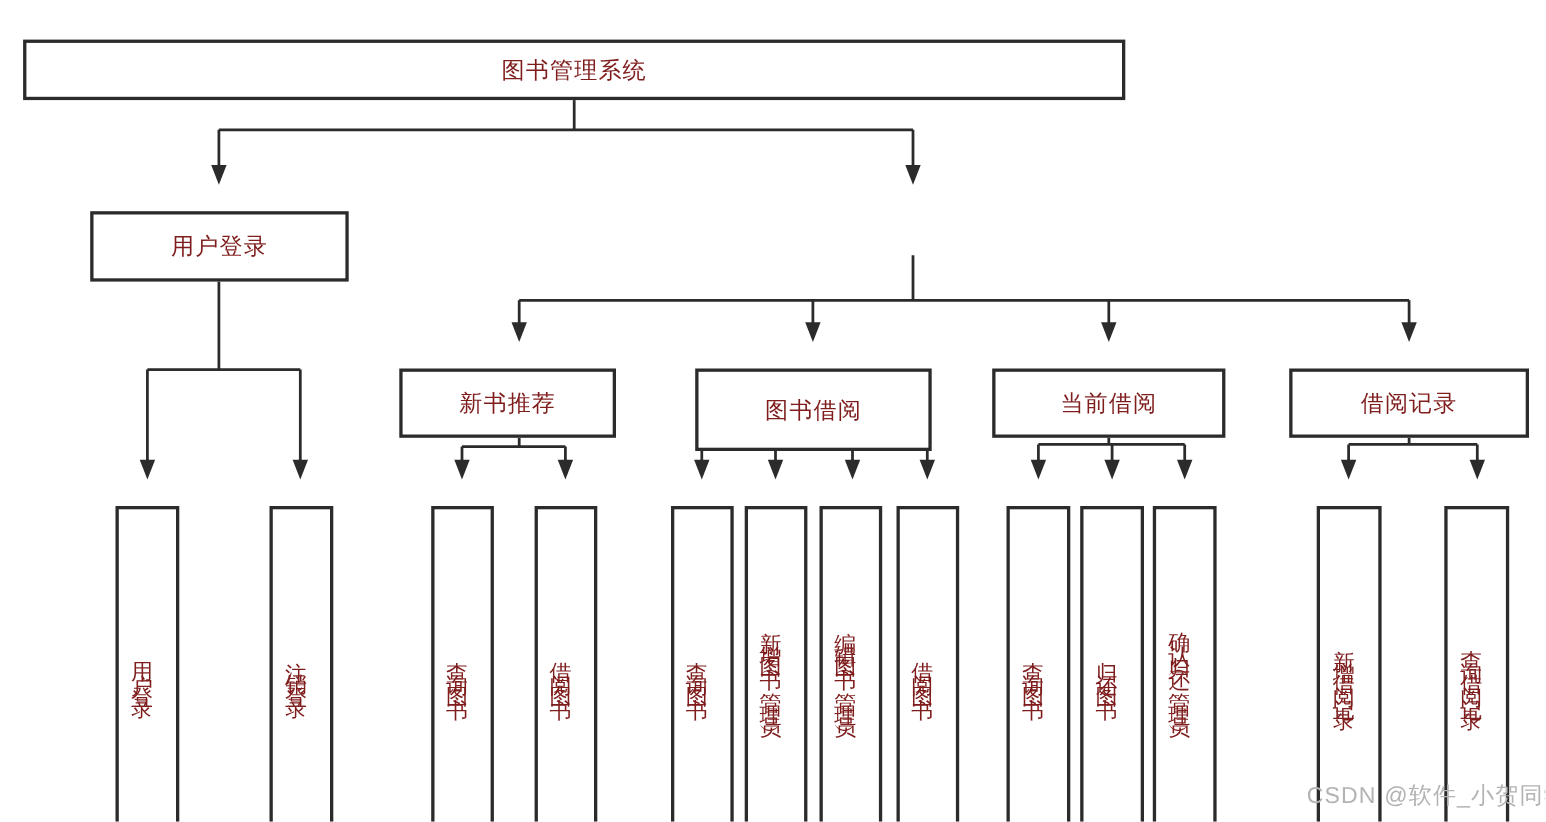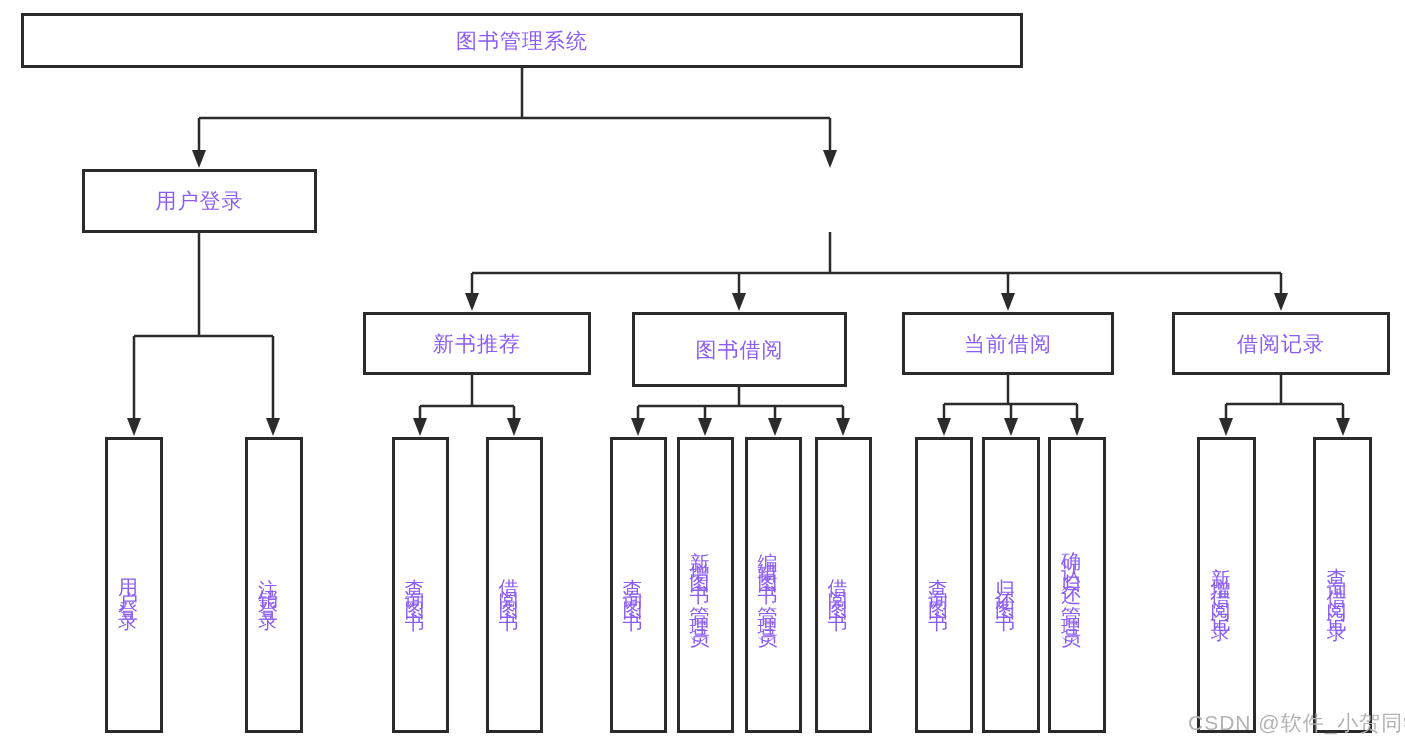--- a/index.html
+++ b/index.html
@@ -24,21 +24,22 @@
     pointer-events: none;
   }
   .node {
     position: absolute;
     box-sizing: border-box;
     background: #ffffff;
     border: 3px solid #2b2b2b;
     display: flex;
     align-items: center;
     justify-content: center;
-    color: #8b5cf6;
+    color: #7f1d1d;
+    margin-top: 23px;
   }
   .h-node { font-size: 21px; letter-spacing: 1px; white-space: nowrap; }
   .v-node .v-text {
     writing-mode: vertical-rl;
     font-size: 20px;
     line-height: 1;
     letter-spacing: 11px;
     margin-block-end: -11px;
     white-space: nowrap;
   }
@@ -87,21 +88,21 @@
     <use href="#ah" transform="translate(1011,436)"></use>
     <use href="#ah" transform="translate(1077,436)"></use>
     <use href="#ah" transform="translate(1226,436)"></use>
     <use href="#ah" transform="translate(1343,436)"></use>
   </svg>
 
   <div class="node h-node" style="left:21px; top:13px; width:1002px; height:55px;">图书管理系统</div>
 
   <div class="node h-node" style="left:82px; top:169px; width:235px; height:64px;">用户登录</div>
 
-  <div class="node h-node" style="left:363px; top:312px; width:228px; height:63px;">新书推荐</div>
+  <div class="node h-node" style="left:363px; top:312px; width:197px; height:63px;">新书推荐</div>
   <div class="node h-node" style="left:632px; top:312px; width:215px; height:75px;">图书借阅</div>
   <div class="node h-node" style="left:902px; top:312px; width:212px; height:63px;">当前借阅</div>
   <div class="node h-node" style="left:1172px; top:312px; width:218px; height:63px;">借阅记录</div>
 
   <div class="node v-node" style="left:105px; top:437px; width:58px; height:296px;">
     <span class="v-text">用户登录</span>
   </div>
   <div class="node v-node" style="left:245px; top:437px; width:58px; height:296px;">
     <span class="v-text">注销登录</span>
   </div>

